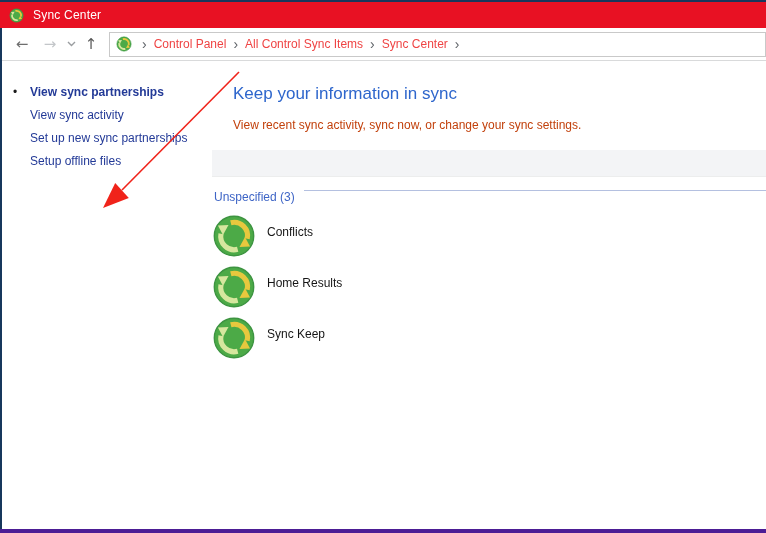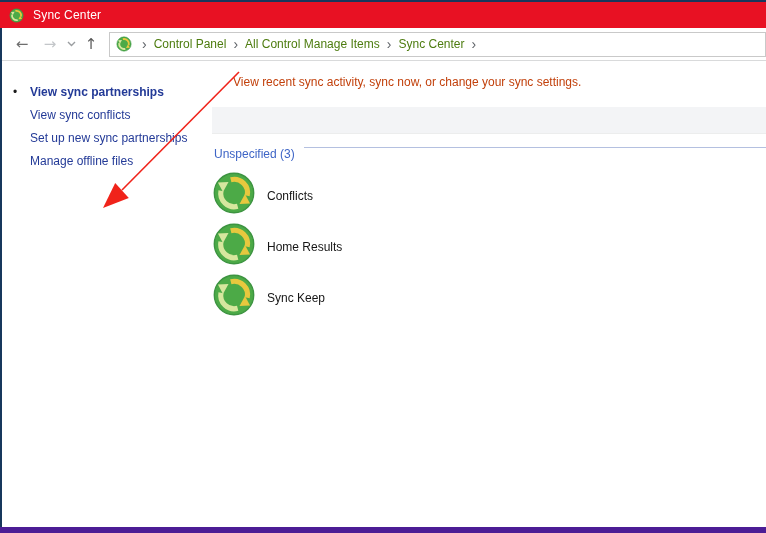--- a/index.html
+++ b/index.html
@@ -1,20 +1,20 @@
 <!DOCTYPE html>
 <html><head>
 <meta charset="utf-8">
 <style>
   * { margin:0; padding:0; box-sizing:border-box; }
   html,body { background:#fff; }
   body { font-family:"Liberation Sans", sans-serif; font-size:12px; color:#1a1a1a; }
 
   .window { position:relative; width:766px; height:533px; background:#fff; overflow:hidden;
-            border-bottom:6px solid #4c1d95; }
+            border-bottom:4px solid #4c1d95; }
 
   
   .top-strip { height:2px; background:#17375c; }
   .titlebar { height:26px; background:#e81123; display:flex; align-items:center; padding-left:9px; }
   .titlebar .app-icon { width:15px; height:15px; margin-right:9px; flex:0 0 auto; }
   .titlebar .title { color:#ffffff; font-size:12px; letter-spacing:0.2px; }
 
   
   .chrome { border-left:2px solid #17375c; height:503px; display:flex; flex-direction:column; }
 
@@ -22,21 +22,21 @@
   .navbar { height:33px; background:#fff; border-bottom:1px solid #d9dadb; display:flex; align-items:center; padding-left:6px; flex:0 0 auto; }
   .navbtn { display:inline-flex; align-items:center; justify-content:center; height:28px; cursor:default;
             font-family:"DejaVu Sans", sans-serif; font-size:15px; }
   .nav-back { width:28px; color:#6e6e6e; }
   .nav-fwd  { width:28px; color:#c3c6c9; }
   .nav-drop { width:14px; }
   .nav-up   { width:26px; color:#595959; }
   .addressbar { flex:1; height:25px; border:1px solid #c9c9c9; margin-left:5px; display:flex; align-items:center; padding:0 3px; background:#fff; overflow:hidden; }
   .addressbar .loc-icon { width:16px; height:16px; margin:0 3px; flex:0 0 auto; }
   .crumb-sep { color:#5f6368; font-size:14px; padding:0 7px; line-height:1; }
-  .crumb { color:#4d7c0f; font-size:12px; white-space:nowrap; }
+  .crumb { color:#ef4444; font-size:12px; white-space:nowrap; }
 
   
   .content { display:flex; flex:1 1 auto; background:#fff; }
   .sidebar { width:210px; flex:0 0 auto; padding-top:20px; }
   .side-item { position:relative; height:23px; line-height:23px; margin-left:28px; color:#233a97; white-space:nowrap; }
   .side-item.home { margin-bottom:12px; }
   .side-item.active { font-weight:bold; }
   .side-item .bullet { position:absolute; left:-17px; top:0; color:#1b1b1b; font-weight:normal; font-size:12px; }
 
   .main { flex:1 1 auto; min-width:0; }
@@ -44,21 +44,21 @@
   .page-subtitle { margin:14px 16px 0 21px; font-size:12px; color:#c2410c; }
   .command-band { margin-top:18px; height:27px; background:#f3f4f6; border-bottom:1px solid #eceded; }
 
   .group-header { margin:13px 0 0 2px; display:flex; align-items:flex-start; }
   .group-label { color:#3e65c6; font-size:12px; white-space:nowrap; }
   .group-line { flex:1; height:1px; background:#b4c0e0; margin-left:9px; }
 
   .tiles { margin-top:10px; }
   .tile { display:flex; align-items:flex-start; gap:11px; height:44px; margin-bottom:7px; }
   .tile .tile-icon { width:44px; height:44px; flex:0 0 auto; }
-  .tile .tile-label { margin-top:18px; font-size:12px; color:#161616; }
+  .tile .tile-label { margin-top:11px; font-size:12px; color:#161616; }
 
   
   .annot { position:absolute; left:0; top:0; width:766px; height:533px; pointer-events:none; z-index:40; }
 
   .hidden-defs { position:absolute; width:0; height:0; overflow:hidden; }
 </style>
 </head>
 <body>
 
 <svg class="hidden-defs" aria-hidden="true">
@@ -95,45 +95,46 @@
       </span>
       <span class="navbtn nav-up">↑</span>
 
       <div class="addressbar">
         <svg class="loc-icon" viewBox="0 0 48 48">
             <use href="#sync-glyph"></use>
           </svg>
         <span class="crumb-sep">›</span>
         <span class="crumb">Control Panel</span>
         <span class="crumb-sep">›</span>
-        <span class="crumb">All Control Manage Items</span>
+        <span class="crumb">All Control Sync Items</span>
         <span class="crumb-sep">›</span>
         <span class="crumb">Sync Center</span>
         <span class="crumb-sep">›</span>
       </div>
     </div>
 
     <div class="content">
       <div class="sidebar">
         <div class="side-item active">
           <span class="bullet">•</span>
           <span>View sync partnerships</span>
         </div>
         <div class="side-item">
-          <span>View sync conflicts</span>
+          <span>View sync activity</span>
         </div>
         <div class="side-item">
           <span>Set up new sync partnerships</span>
         </div>
         <div class="side-item">
-          <span>Manage offline files</span>
+          <span>Setup offline files</span>
         </div>
       </div>
 
       <div class="main">
+        <div class="page-heading">Keep your information in sync</div>
         <div class="page-subtitle">View recent sync activity, sync now, or change your sync settings.</div>
         <div class="command-band"></div>
 
         <div class="group-header">
           <span class="group-label">Unspecified (3)</span>
           <span class="group-line"></span>
         </div>
 
         <div class="tiles">
           <div class="tile">

